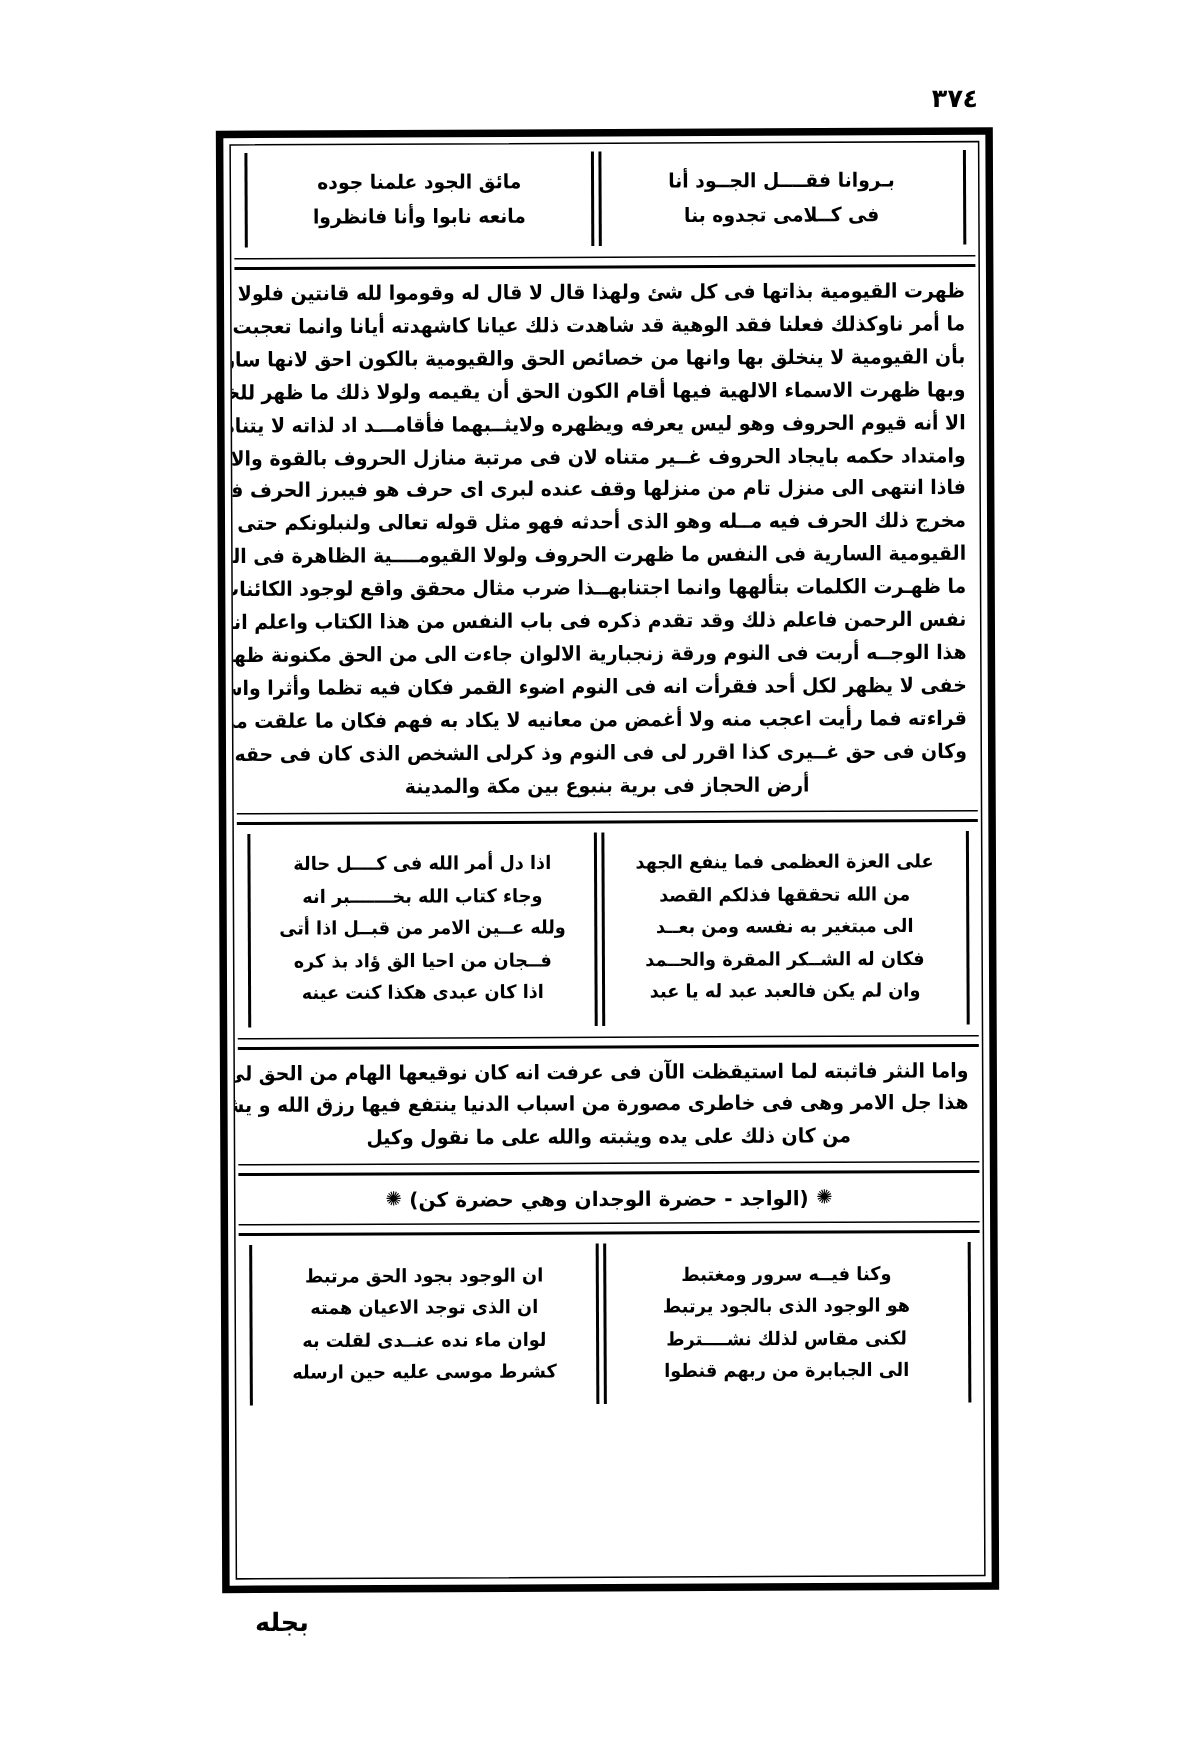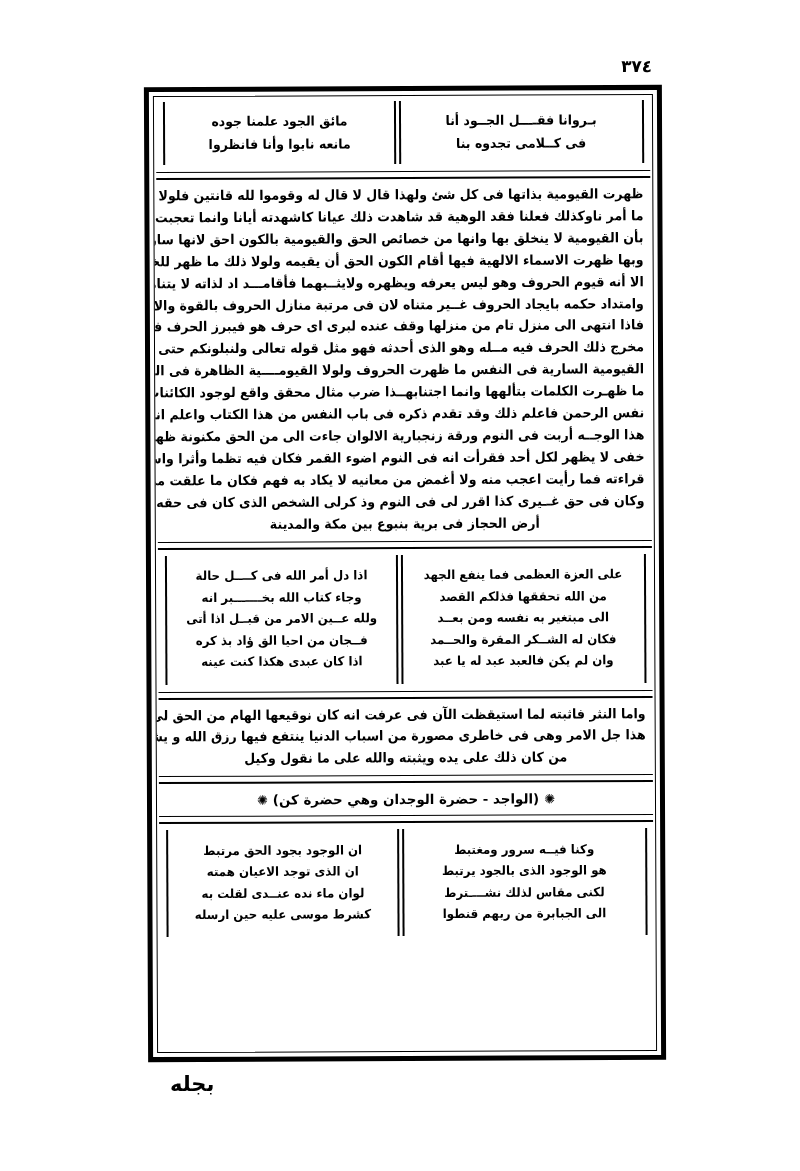--- a/index.html
+++ b/index.html
@@ -161,21 +161,21 @@
   }
 
   
   .flex-spacer { flex: 1 1 auto; }
 
   
   .catchword {
     position: absolute;
     left: 170px;
     top: 1072px;
-    font-size: 21px;
+    font-size: 17px;
     font-weight: 700;
     direction: rtl;
     font-family: "DejaVu Sans", sans-serif;
   }
 </style>
 </head>
 <body>
 
 <div class="page">
 

